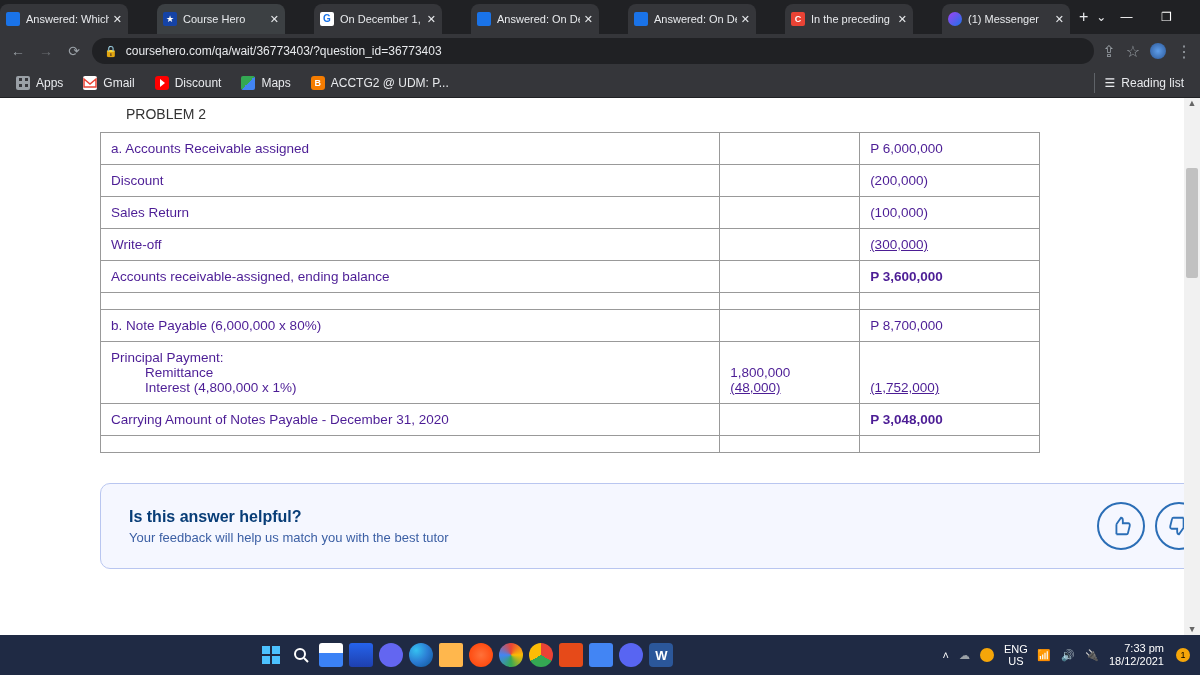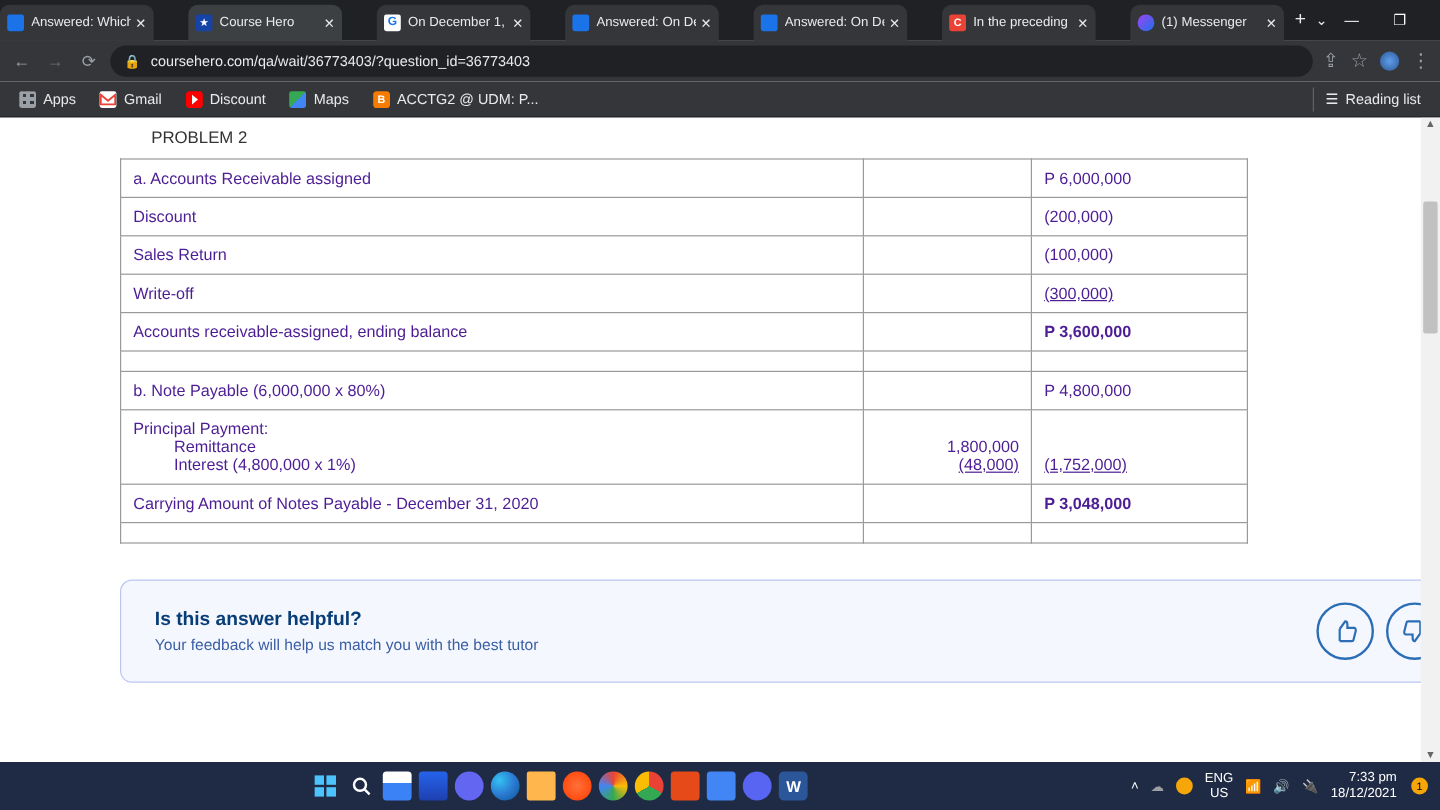--- a/index.html
+++ b/index.html
@@ -34,21 +34,21 @@
 .bm-spacer { flex: 1; }
 .readinglist { display: flex; align-items: center; gap: 6px; padding: 0 10px; border-left: 1px solid #5f6368; height: 20px; }
 
 
 .viewport { position: absolute; top: 98px; bottom: 40px; left: 0; right: 0; background: #fff; overflow: hidden; }
 .content { position: absolute; left: 100px; right: 40px; top: 0; padding-bottom: 20px; }
 .ptitle { font-size: 14px; color: #333; margin: 8px 0 10px 26px; }
 table.data { width: 940px; border-collapse: collapse; margin-left: 0; }
 table.data td { border: 1px solid #999; padding: 8px 10px; font-size: 13.5px; color: #4c1d95; }
 table.data td.label { width: 620px; }
-table.data td.mid { width: 140px; text-align: right; }
+table.data td.mid { width: 140px; }
 table.data td.val { width: 180px; }
 .ind { padding-left: 34px; display: block; }
 .bold { font-weight: bold; }
 .und { text-decoration: underline; }
 
 .feedback { margin: 30px 0 0 0; border: 1px solid #b9c6f0; background: #f5f7ff; border-radius: 10px; width: 1132px; padding: 18px 28px; display: flex; align-items: center; }
 .feedback .ftxt { flex: 1; }
 .feedback .fhead { font-weight: bold; color: #083d77; font-size: 16px; margin-bottom: 4px; }
 .feedback .fsub { font-size: 13px; color: #3b5fa4; }
 .votebtn { width: 48px; height: 48px; border: 2px solid #2b6eb6; border-radius: 50%; display: flex; align-items: center; justify-content: center; color: #2b6eb6; font-size: 20px; margin-left: 10px; }
@@ -200,21 +200,21 @@
             <td class="val bold">P 3,600,000</td>
           </tr>
       <tr>
             <td class="label"></td>
             <td class="mid"></td>
             <td class="val"></td>
           </tr>
       <tr>
             <td class="label">b. Note Payable (6,000,000 x 80%)</td>
             <td class="mid"></td>
-            <td class="val">P 4,800,000</td>
+            <td class="val">P 8,700,000</td>
           </tr>
       <tr>
         <td class="label">
           <span>Principal Payment:</span><br>
           <span class="ind">Remittance</span>
           <span class="ind">Interest (4,800,000 x 1%)</span>
         </td>
         <td class="mid">
           <br>
           <span>1,800,000</span><br>

